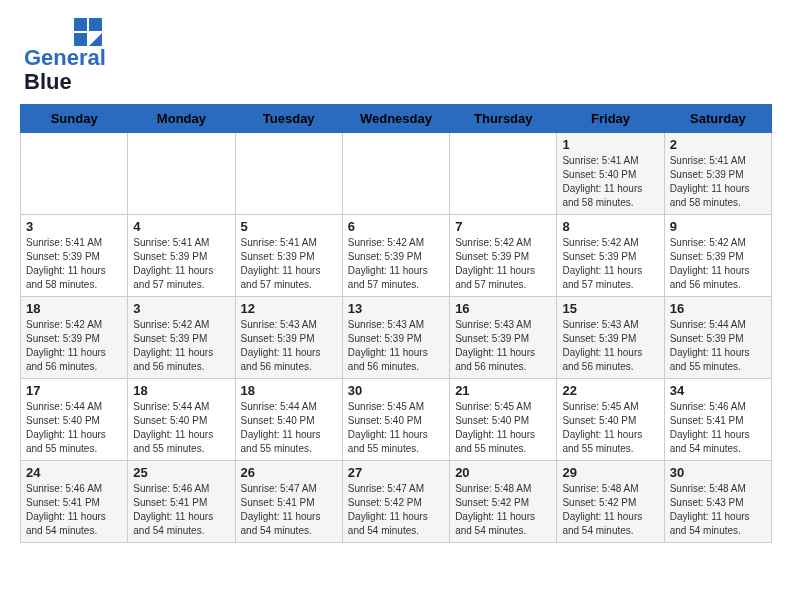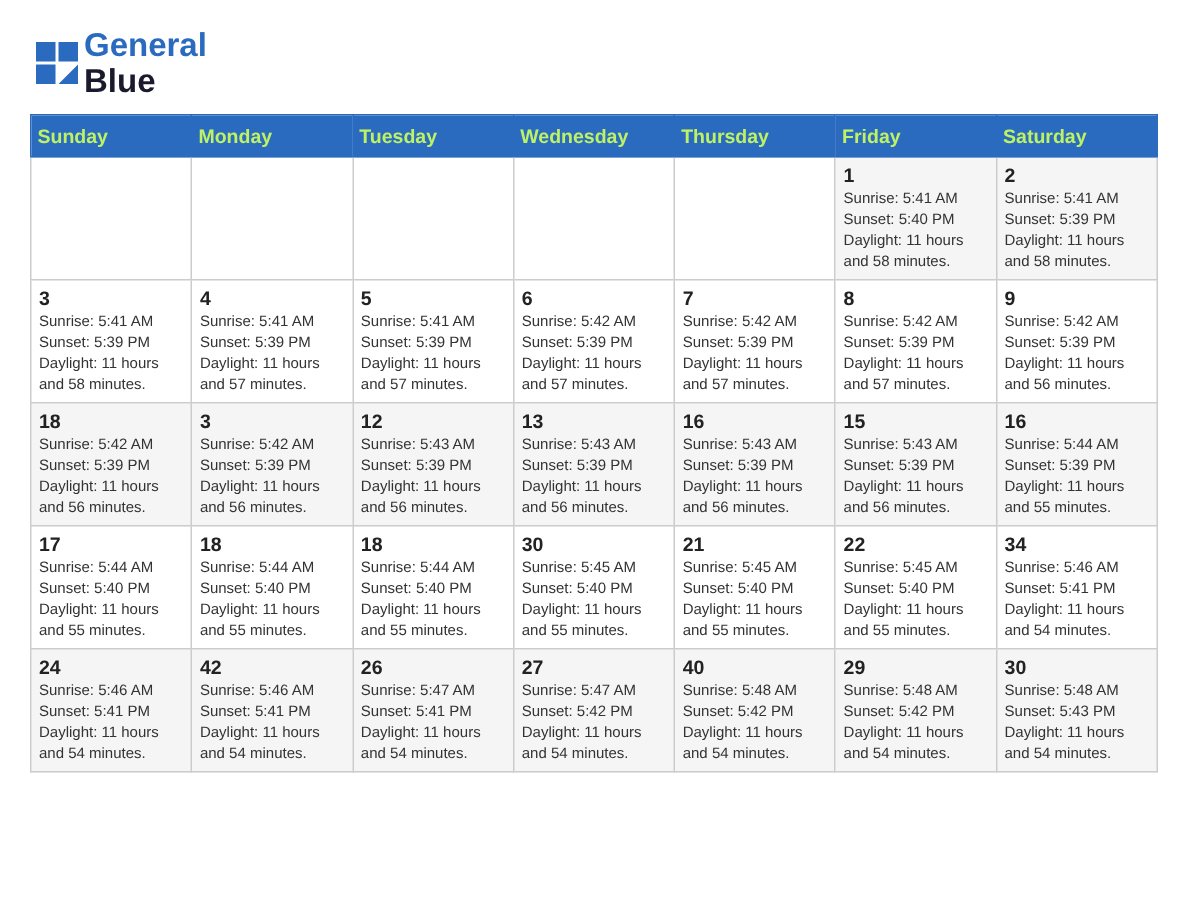--- a/index.html
+++ b/index.html
@@ -1,37 +1,37 @@
 <!DOCTYPE html>
 <html><head>
   <meta charset="utf-8">
   <style>
     * { box-sizing: border-box; margin: 0; padding: 0; }
     body { font-family: Arial, sans-serif; background: #fff; width: 792px; min-height: 612px; }
     
     .header { display: flex; justify-content: space-between; align-items: flex-start; padding: 18px 24px 10px 24px; }
     
-    .logo { display: flex; align-items: center; }
+    .logo { display: flex; align-items: flex-end; flex-direction: column; }
     .logo-text { font-size: 22px; font-weight: bold; color: #1a1a2e; line-height: 1.1; }
     .logo-blue { color: #2a6bbf; }
     .logo-shape { width: 28px; height: 28px; margin-right: 4px; }
     
     .title-area { text-align: right; }
     .month-title { font-size: 36px; font-weight: 300; color: #222; }
     .location { font-size: 16px; color: #444; }
     
     .calendar { width: 100%; border-collapse: collapse; margin: 0 10px; width: calc(100% - 20px); margin-left: 10px; }
     
     .cal-header th {
       background: #2a6bbf;
-      color: #bef264;
+      color: #000000;
       font-size: 13px;
       font-weight: bold;
       padding: 6px 4px;
-      text-align: left;
+      text-align: center;
       border: 1px solid #2a6bbf;
     }
     
     .cal-body td {
       border: 1px solid #ccc;
       vertical-align: top;
       padding: 4px 5px;
       font-size: 10.5px;
       color: #333;
       width: 14.28%;
@@ -202,33 +202,33 @@
             <span class="day-num">34</span>
             <div class="day-info">Sunrise: 5:46 AM<br>Sunset: 5:41 PM<br>Daylight: 11 hours<br>and 54 minutes.</div>
           </td>
         </tr>
         <tr>
           <td>
             <span class="day-num">24</span>
             <div class="day-info">Sunrise: 5:46 AM<br>Sunset: 5:41 PM<br>Daylight: 11 hours<br>and 54 minutes.</div>
           </td>
           <td>
-            <span class="day-num">42</span>
+            <span class="day-num">25</span>
             <div class="day-info">Sunrise: 5:46 AM<br>Sunset: 5:41 PM<br>Daylight: 11 hours<br>and 54 minutes.</div>
           </td>
           <td>
             <span class="day-num">26</span>
             <div class="day-info">Sunrise: 5:47 AM<br>Sunset: 5:41 PM<br>Daylight: 11 hours<br>and 54 minutes.</div>
           </td>
           <td>
             <span class="day-num">27</span>
             <div class="day-info">Sunrise: 5:47 AM<br>Sunset: 5:42 PM<br>Daylight: 11 hours<br>and 54 minutes.</div>
           </td>
           <td>
-            <span class="day-num">40</span>
+            <span class="day-num">20</span>
             <div class="day-info">Sunrise: 5:48 AM<br>Sunset: 5:42 PM<br>Daylight: 11 hours<br>and 54 minutes.</div>
           </td>
           <td>
             <span class="day-num">29</span>
             <div class="day-info">Sunrise: 5:48 AM<br>Sunset: 5:42 PM<br>Daylight: 11 hours<br>and 54 minutes.</div>
           </td>
           <td>
             <span class="day-num">30</span>
             <div class="day-info">Sunrise: 5:48 AM<br>Sunset: 5:43 PM<br>Daylight: 11 hours<br>and 54 minutes.</div>
           </td>

